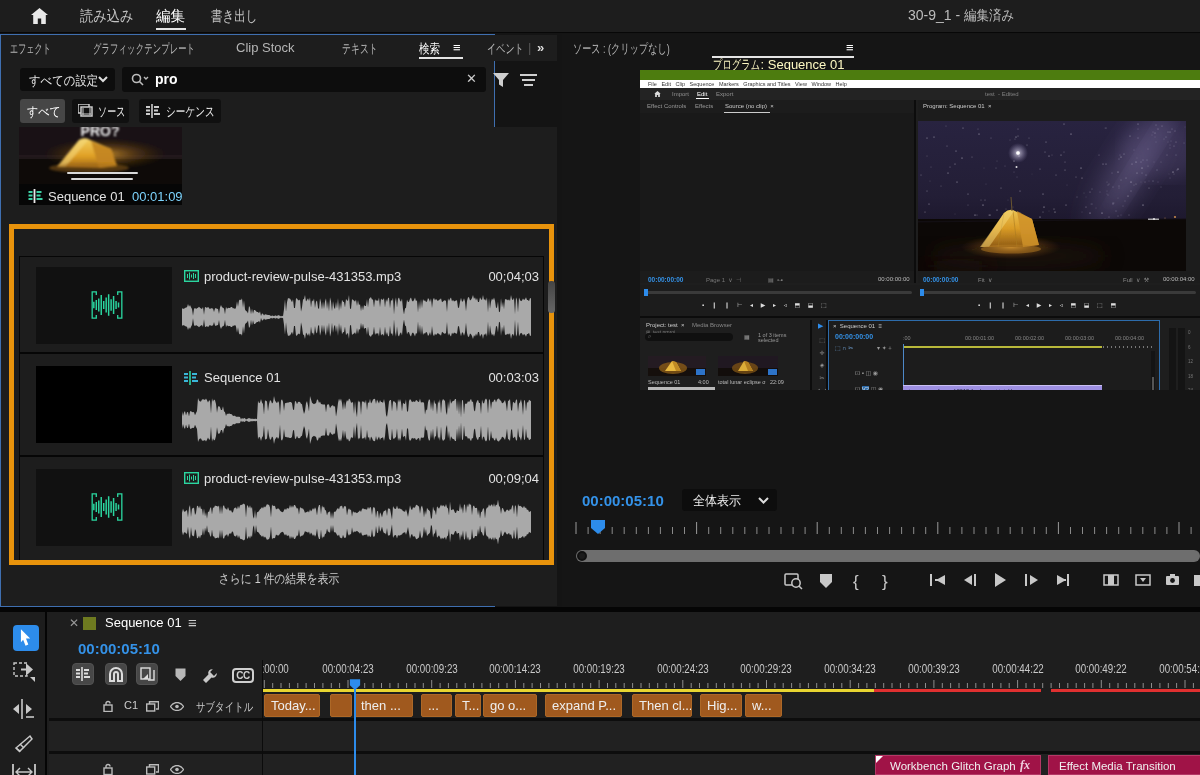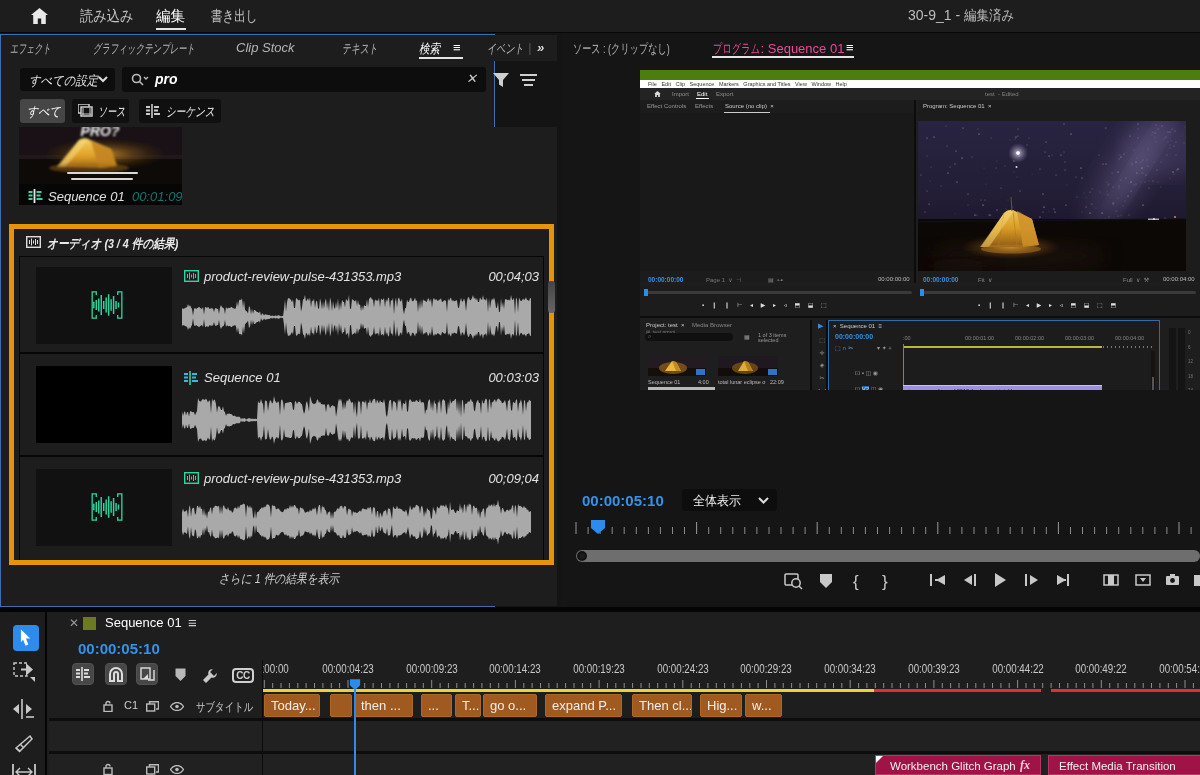--- a/index.html
+++ b/index.html
@@ -5,21 +5,21 @@
 html,body{width:1200px;height:775px;overflow:hidden;background:#141414;}
 body{font-family:"Liberation Sans",sans-serif;color:#c8c8c8;-webkit-font-smoothing:antialiased;}
 #app{position:absolute;top:0;left:0;width:1200px;height:775px;background:#141414;}
 .abs{position:absolute;}
 
 #topbar{position:absolute;top:0;left:0;width:1200px;height:33px;background:#1d1d1d;border-bottom:1px solid #070707;}
 #topbar .tab{position:absolute;top:7px;font-size:15px;color:#c2c2c2;}
 #topbar .sel{color:#fff;}
 #topbar .underline{position:absolute;top:28px;height:2px;background:#e4e4e4;}
 
-#lpanel{position:absolute;top:34px;left:0;width:495px;height:573px;background:#1d1d1d;border:1px solid #3f6fb0;font-style:italic;}
+#lpanel{position:absolute;top:34px;left:0;width:495px;height:573px;background:#1d1d1d;border:1px solid #3f6fb0;}
 #lptabs{position:absolute;top:0;left:0;width:556px;height:26px;background:#1d1d1d;}
 #lptabs .t{position:absolute;top:5px;font-size:13px;color:#b5b5b5;white-space:nowrap;}
 .darkwell{background:#0d0d0d;border-radius:3px;}
 
 #results{position:absolute;top:92px;left:0;width:556px;height:479px;background:#1d1d1d;overflow:hidden;}
 
 #rpanel{position:absolute;top:34px;left:562px;width:638px;height:573px;background:#151515;}
 
 #timeline{position:absolute;top:608px;left:0;width:1200px;height:167px;background:#1e1e1e;}
 .cap{position:absolute;top:82px;height:23px;background:#a0591e;border:1px solid #ad6827;border-radius:2px;color:#eee;font-size:13px;overflow:hidden;white-space:nowrap;padding:3px 0 0 6px;}
@@ -129,31 +129,24 @@
       <ellipse cx="70" cy="41" rx="40" ry="5" fill="#a06a1c" opacity="0.45" filter="url(#thb)"></ellipse>
       <text x="81" y="9" text-anchor="middle" font-size="14" font-weight="bold" fill="#f2f2f2" font-family="Liberation Sans" filter="url(#thb)">PRO?</text>
     </svg>
     <div class="abs" style="left:48px;top:45px;width:71px;height:2.3px;background:#d8d8d8;border-radius:1px;"></div>
     <div class="abs" style="left:52px;top:50.5px;width:62px;height:2.3px;background:#d8d8d8;border-radius:1px;"></div>
     <svg class="abs" style="left:9px;top:62px" width="15" height="14" viewBox="0 0 14 14">
             <path d="M6 0v14" stroke="#e8e8e8" stroke-width="1.8"></path>
             <path d="M0 3h4M8 3h5M0 6.5h4M8 6.5h4M0 10h4M8 10h6" stroke="#3dd1a5" stroke-width="2"></path>
           </svg>
     <span class="abs" style="left:29px;top:62px;font-size:13px;color:#e0e0e0">Sequence 01</span>
-    <span class="abs" style="left:113px;top:62px;font-size:13px;color:#0f766e">00:01:09</span>
+    <span class="abs" style="left:113px;top:62px;font-size:13px;color:#7dd3fc">00:01:09</span>
   </div>
 
   <div class="abs" style="left:8px;top:97px;width:545px;height:341px;border:5px solid #e8930c;background:#1d1d1d;">
-    <div class="abs" style="left:0;top:0;width:535px;height:27px;">
-      <svg class="abs" style="left:12px;top:7px" width="15" height="12" viewBox="0 0 15 12">
-              <rect x="0.7" y="0.7" width="13.6" height="10.6" fill="none" stroke="#ddd" stroke-width="1.4"></rect>
-              <path d="M3.5 4v4M5.5 2.5v7M7.5 4.5v3M9.5 3v6M11.5 4v4" stroke="#ddd" stroke-width="1"></path>
-            </svg>
-      <span class="abs jp" id="jau" style="left:33px;top:6px;font-size:13px;font-weight:bold;color:#e8e8e8;white-space:nowrap;transform:scaleX(0.822)">オーディオ (3 / 4 件の結果)</span>
-    </div>
     <div class="abs" style="left:5px;top:27px;width:525px;height:304px;border:1px solid #060606;border-bottom:none;">
 
       <div class="abs" style="left:0;top:0;width:523px;height:97px;border-bottom:2px solid #060606;">
         <div class="abs" style="left:16px;top:10px;width:136px;height:77px;background:#111;">
           <svg class="abs" style="left:53px;top:24px" width="36" height="28" viewBox="0 0 38 34">
                   <path d="M6 5v-4h-5v32h5v-4M32 5v-4h5v32h-5v-4" stroke="#2bd6a0" stroke-width="1.6" fill="none"></path>
                   <path d="M3 13v8M6 11v12M9 9v16M12 5v24M15 12v10M18 8v18M21 4v26M24 10v14M27 6v22M30 12v10M33 14v6" stroke="#2bd6a0" stroke-width="1.8"></path>
                 </svg>
         </div>
         <div class="abs" style="left:164px;top:12px;width:355px;height:16px;">
@@ -208,21 +201,21 @@
   <div class="abs" style="left:0;top:443px;width:556px;text-align:center;font-size:13px;color:#cfcfcf"><span class="jp" id="jmore" style="transform-origin:50% 50%;transform:scaleX(0.824)">さらに 1 件の結果を表示</span></div>
 
   <div class="abs" style="left:547px;top:154px;width:7px;height:32px;background:linear-gradient(#444,#666);border-radius:3px;"></div>
 
   </div>
 </div>
 
 <div id="rpanel"></div>
 
   <span class="abs jp" id="jsrc" style="left:573px;top:40px;font-size:13px;color:#b5b5b5;white-space:nowrap;transform:scaleX(0.696)">ソース : (クリップなし)</span>
-  <span class="abs" style="left:713px;top:40px;font-size:13px;color:#ec4899;white-space:nowrap"><span class="jp" id="jprog" style="transform:scaleX(0.708);margin-right:-19px">プログラム</span>: Sequence 01</span>
+  <span class="abs" style="left:713px;top:56px;font-size:13px;color:#fef9c3;white-space:nowrap"><span class="jp" id="jprog" style="transform:scaleX(0.708);margin-right:-19px">プログラム</span>: Sequence 01</span>
   <span class="abs" style="left:846px;top:40px;font-size:13px;color:#fff">≡</span>
   <div class="abs" style="left:712px;top:56px;width:142px;height:2px;background:#e4e4e4"></div>
 
   <div class="abs" style="left:640px;top:70px;width:560px;height:320px;background:#4d7c0f;overflow:hidden;font-family:'Liberation Sans',sans-serif;">
     <div class="abs" style="left:0;top:10px;width:560px;height:8px;background:#fff;">
       <span class="abs" style="left:8px;top:1px;font-size:5.5px;color:#333;white-space:nowrap;">File&nbsp;&nbsp;&nbsp;Edit&nbsp;&nbsp;&nbsp;Clip&nbsp;&nbsp;&nbsp;Sequence&nbsp;&nbsp;&nbsp;Markers&nbsp;&nbsp;&nbsp;Graphics and Titles&nbsp;&nbsp;&nbsp;View&nbsp;&nbsp;&nbsp;Window&nbsp;&nbsp;&nbsp;Help</span>
     </div>
     <div class="abs" style="left:0;top:18px;width:560px;height:385px;background:#1e1e1e;">
       <div class="abs" style="left:0;top:0;width:560px;height:12px;background:#232323;">
         <svg class="abs" style="top:3px;left:14px" width="7" height="6" viewBox="0 0 17 16">

